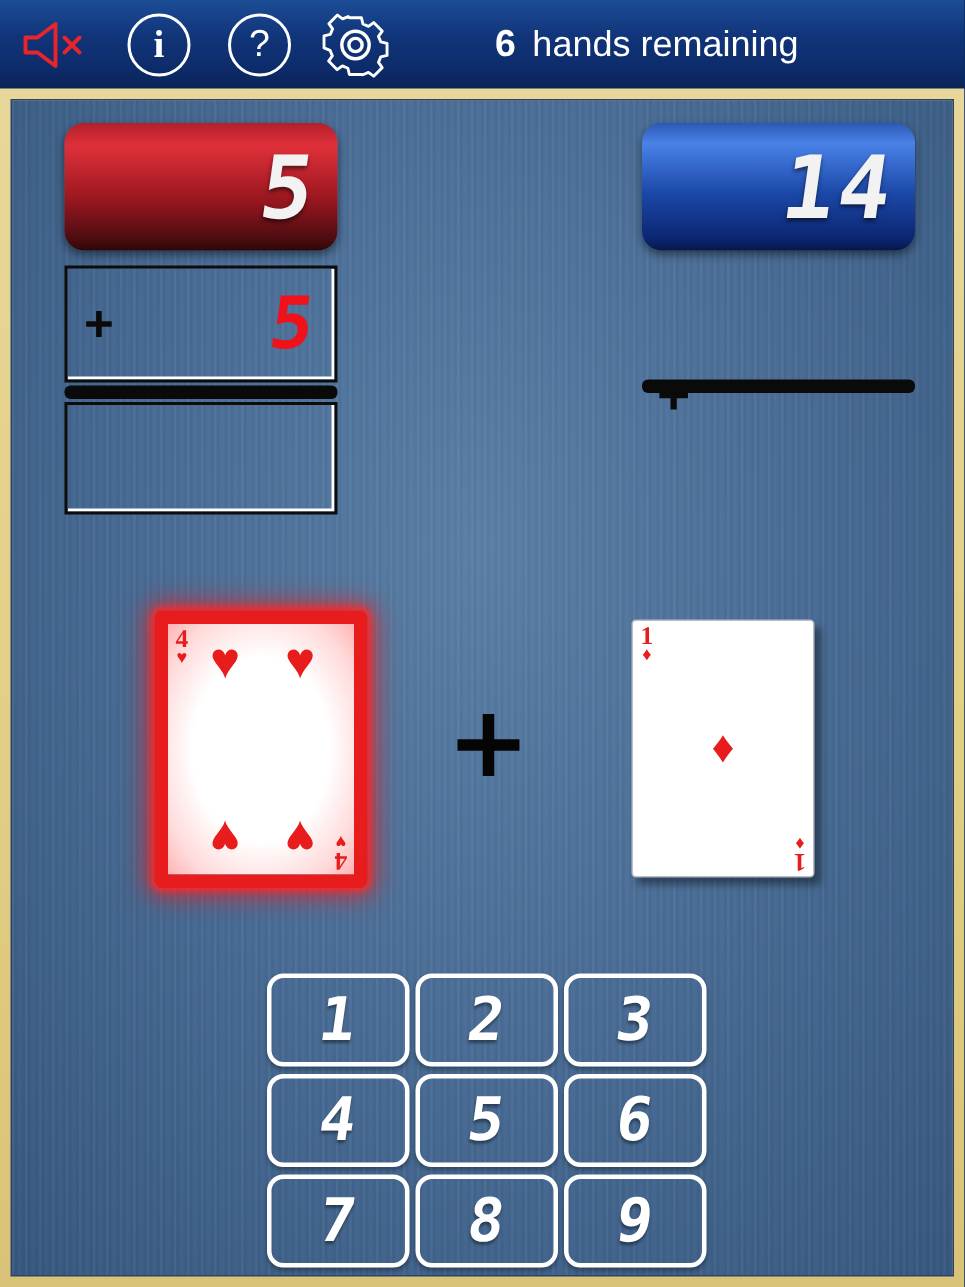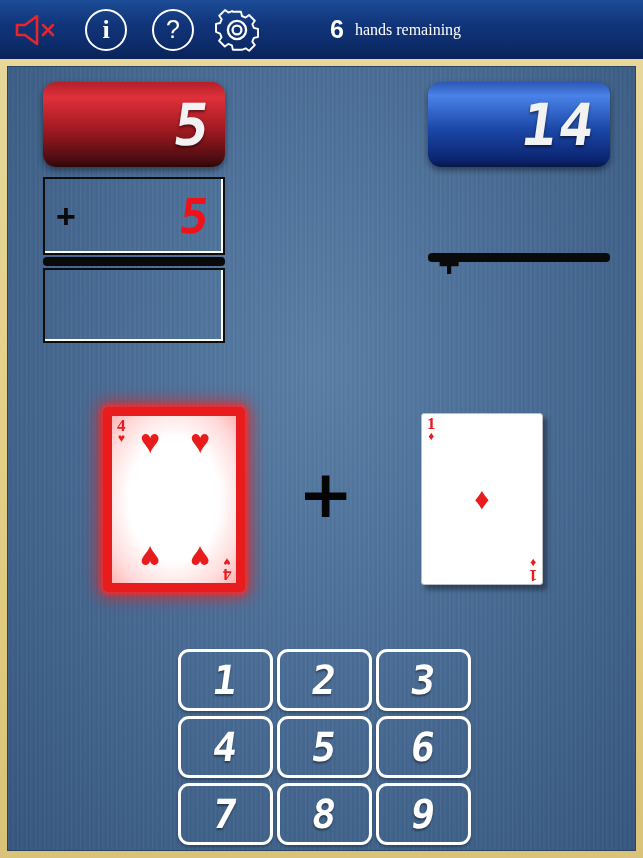--- a/index.html
+++ b/index.html
@@ -22,21 +22,21 @@
     border:2.5px solid #ffffff; color:#fff;
     display:flex;align-items:center;justify-content:center;
     font-size:25px; line-height:1; font-weight:normal;
   }
   .circ-ico.info{ font-family:"Liberation Serif", serif; font-style:normal; font-weight:bold; font-size:26px; }
   .hdr-text{
     position:absolute; left:330px; top:0; height:59px;
     display:flex; align-items:center; color:#ffffff;
   }
   .hdr-count{ font-size:25px; font-weight:bold; letter-spacing:0; }
-  .hdr-label{ font-size:16px; font-weight:normal; margin-left:11px;font-family:Liberation Serif, serif; }
+  .hdr-label{ font-size:24px; font-weight:normal; margin-left:11px; }
 
   
   .frame{
     position:absolute; left:0; top:59px; width:643px; height:799px;
     background:linear-gradient(180deg,#e8d79a 0%,#e3cf86 50%,#d9c378 100%);
     padding:7px;
   }
   .felt{
     position:relative; width:100%; height:100%;
     background:

